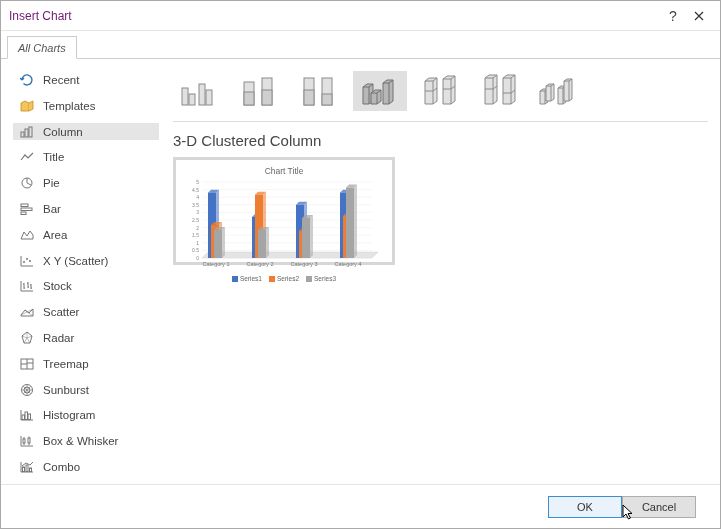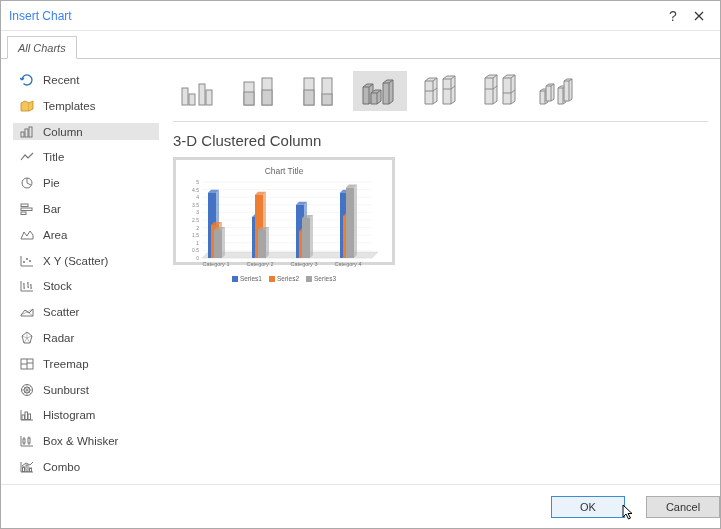--- a/index.html
+++ b/index.html
@@ -14,21 +14,21 @@
       flex-direction: column;
       color: #333;
     }
     .titlebar {
       height: 30px;
       display: flex;
       align-items: center;
       padding: 0 8px;
       border-bottom: 1px solid #e5e5e5;
     }
-    .titlebar .title { flex: 1; font-size: 12px; color: #3b82f6; }
+    .titlebar .title { flex: 1; font-size: 12px; color: #701a75; }
     .titlebar .tbtn {
       width: 26px; height: 24px; display: flex; align-items: center; justify-content: center;
       font-size: 14px; color: #444;
     }
     .tabs-row {
       height: 28px;
       border-bottom: 1px solid #ccc;
       display: flex;
       align-items: flex-end;
       padding: 0 6px;
@@ -112,22 +112,22 @@
       padding-top: 3px;
     }
     .legend-row span { display: inline-flex; align-items: center; gap: 2px; }
     .legend-sw { width: 6px; height: 6px; display: inline-block; }
     .footer {
       height: 44px;
       border-top: 1px solid #e5e5e5;
       display: flex;
       align-items: center;
       justify-content: flex-end;
-      padding: 0 0;
-      gap: 21px;
+      padding: 0 24px;
+      gap: 0;
     }
     .btn {
       min-width: 74px;
       height: 22px;
       font-size: 11px;
       border: 1px solid #adadad;
       background: #e1e1e1;
       display: flex; align-items: center; justify-content: center;
       cursor: default;
     }

